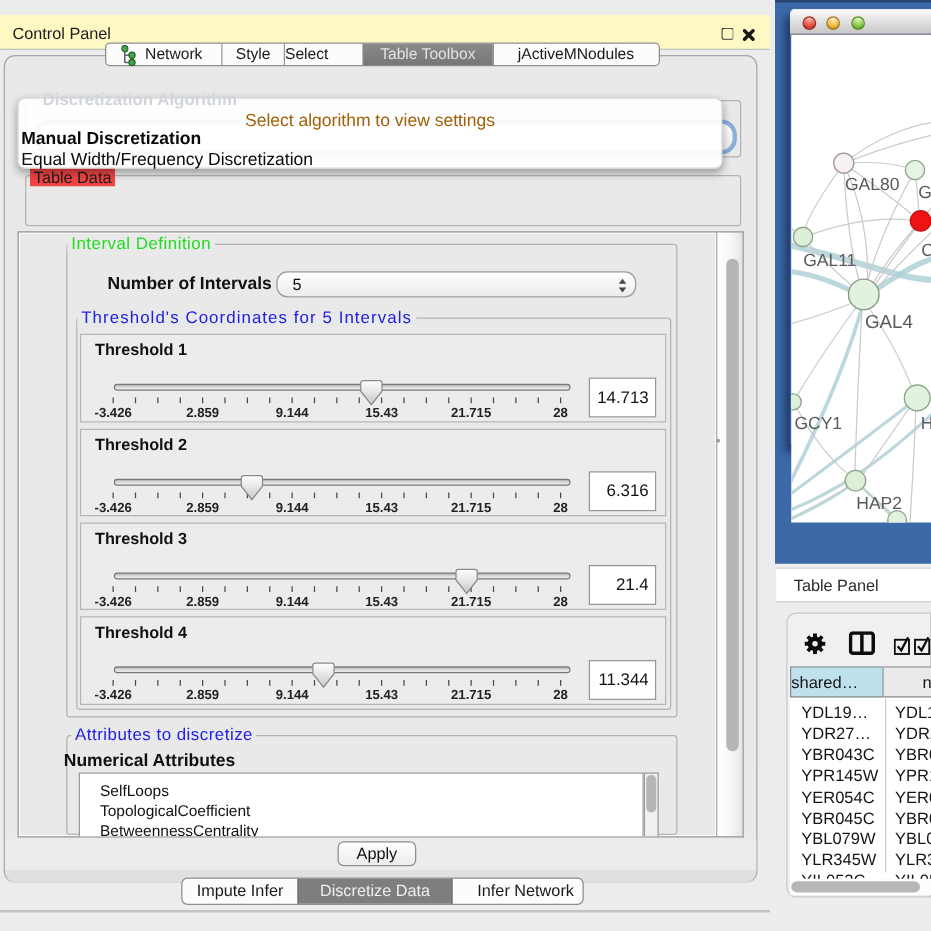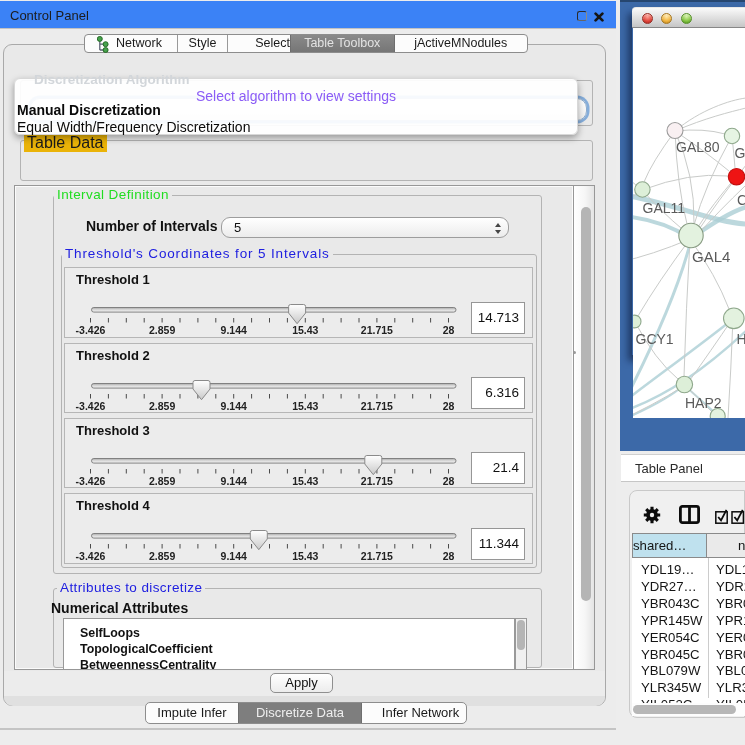--- a/index.html
+++ b/index.html
@@ -8,52 +8,52 @@
 .abs { position:absolute; }
 .tbox { width:469px; height:70.5px; border:1px solid #b6b6b6; background:#ececec; }
 .ttitle { position:absolute; left:11px; top:4px; font-size:13px; font-weight:bold; color:#111; }
 .tfield { position:absolute; left:406px; top:33.5px; width:54px; height:32px; background:#fff; border:1px solid #969696; font-size:13.5px; color:#111; line-height:30px; text-align:right; padding-right:5px; }
 </style>
 </head>
 <body>
 
 <div class="abs" id="leftwin" style="left:0;top:0;width:616px;height:730px;background:#ececec;border-bottom:2px solid #c4c4c4;">
 
-  <div class="abs" style="left:0;top:1px;width:616px;height:28px;background:#3b82f6;border-bottom:1px solid #c2c2c2;">
+  <div class="abs" style="left:0;top:12px;width:616px;height:28px;background:#fef9c3;border-bottom:1px solid #c2c2c2;">
     <div class="abs" style="left:10px;top:7px;font-size:13px;color:#1c1c1c;">Control Panel</div>
     <div class="abs" style="left:577px;top:10px;width:10px;height:10px;border:1.6px solid #2b2b2b;border-right-color:#8a8a8a;border-bottom-color:#666;border-radius:2.5px;"></div>
     <svg class="abs" style="left:594px;top:11px;" width="10" height="10" viewBox="0 0 10 10">
         <path d="M1.6 1.6 L8.4 8.4 M8.4 1.6 L1.6 8.4" stroke="#161616" stroke-width="2.7" stroke-linecap="round"></path>
       </svg>
   </div>
 
   <div class="abs" style="left:3px;top:44px;width:603px;height:662px;background:#e9e9e9;border:1px solid #a9a9a9;border-radius:9px;"></div>
     <div class="abs" style="left:4px;top:671px;width:601px;height:25px;background:#ececec;"></div>
     <div class="abs" style="left:4px;top:696px;width:601px;height:9.5px;background:#e0e0e0;border-radius:0 0 9px 9px;"></div>
 
   <div class="abs" style="left:84px;top:34px;width:444px;height:19px;background:#fcfcfc;border:1px solid #8d8d8d;border-radius:4px;display:flex;font-size:12.5px;color:#1a1a1a;line-height:17px;">
     <div style="width:93px;text-align:center;border-right:1px solid #999;position:relative;padding-left:16px;">
       <svg class="abs" style="left:12px;top:0.8px;" width="12" height="17" viewBox="0 0 12 17">
           <path d="M2.8 3 V14 M2.8 8.2 H8.3 M2.8 14 H8.3" stroke="#5a6272" stroke-width="1.3" fill="none"></path>
           <circle cx="2.8" cy="2.9" r="2.5" fill="#46a24c" stroke="#1f6320" stroke-width="0.9"></circle>
           <circle cx="8.6" cy="8.2" r="2.5" fill="#46a24c" stroke="#1f6320" stroke-width="0.9"></circle>
           <circle cx="8.6" cy="14" r="2.5" fill="#46a24c" stroke="#1f6320" stroke-width="0.9"></circle>
         </svg>Network</div>
     <div style="width:50px;text-align:center;border-right:1px solid #999;">Style</div>
-    <div style="width:62px;text-align:right;">Select</div>
+    <div style="width:62px;text-align:left;">Select</div>
     <div style="width:104.5px;text-align:center;background:linear-gradient(#8a8a8a,#767676);color:#e3e3e3;border-left:1px solid #6e6e6e;border-right:1px solid #6e6e6e;">Table Toolbox</div>
     <div style="flex:1;text-align:center;">jActiveMNodules</div>
   </div>
 
   <div class="abs" style="left:20px;top:80px;width:573px;height:46px;border:1px solid #b3b3b3;border-radius:3px;"></div>
 
   <div class="abs" style="left:30px;top:98px;width:557px;height:23px;border-radius:10px;background:linear-gradient(#fff,#eee);box-shadow:0 0 0 2.5px rgba(108,158,214,0.8);border:1px solid #8cacce;"></div>
 
   <div class="abs" style="left:20px;top:140px;width:573px;height:41px;border:1px solid #b3b3b3;border-radius:3px;"></div>
-  <div class="abs" style="left:24px;top:134px;background:#eab308;padding:0 3px;font-size:16px;color:#1a1a1a;">Table Data</div>
+  <div class="abs" style="left:24px;top:134px;background:#ef4444;padding:0 3px;font-size:13px;color:#1a1a1a;">Table Data</div>
 
   <div class="abs" id="bigpanel" style="left:14px;top:185px;width:560px;height:485px;background:#e9e9e9;border:1px solid #979797;box-shadow:inset 1px 1px 0 #fbfbfb, inset -1px -1px 0 #fbfbfb;overflow:hidden;">
 
     <div class="abs" style="left:37.5px;top:9px;width:489px;height:379px;border:1px solid #b3b3b3;border-radius:3px;"></div>
     <div class="abs" style="left:39px;top:1px;background:#e9e9e9;padding:0 3px;font-size:13.5px;letter-spacing:0.4px;color:#21dd21;">Interval Definition</div>
 
     <div class="abs" style="left:71px;top:32px;font-size:14px;font-weight:bold;color:#111;">Number of Intervals</div>
     <div class="abs" style="left:206px;top:31px;width:288px;height:21px;background:linear-gradient(#ffffff,#ececec);border:1px solid #9d9d9d;border-radius:9px;font-size:13px;color:#111;line-height:19px;padding-left:12px;">5
       <span class="abs" style="right:7px;top:4.5px;width:0;height:0;border-left:3.2px solid transparent;border-right:3.2px solid transparent;border-bottom:4.5px solid #454545;"></span>
       <span class="abs" style="right:7px;top:11.5px;width:0;height:0;border-left:3.2px solid transparent;border-right:3.2px solid transparent;border-top:4.5px solid #454545;"></span>
@@ -139,21 +139,21 @@
         </g>
         <path transform="translate(193.8,46.5)" d="M-6.5 -10 h13 q2 0 2 2 v6.5 l-8.5 10.7 l-8.5 -10.7 v-6.5 q0 -2 2 -2 z" fill="url(#th)" stroke="#8a8a8a" stroke-width="1"></path>
       </svg>
       <div class="tfield">11.344</div>
     </div>
 
     <div class="abs" style="left:37.5px;top:402px;width:489px;height:80px;border:1px solid #b3b3b3;border-radius:3px;"></div>
     <div class="abs" style="left:42px;top:394px;background:#e9e9e9;padding:0 3px;font-size:13.5px;letter-spacing:0.4px;color:#2020e0;">Attributes to discretize</div>
     <div class="abs" style="left:36px;top:414px;font-size:14px;font-weight:bold;color:#111;">Numerical Attributes</div>
     <div class="abs" style="left:48px;top:432px;width:452px;height:60px;background:#fff;border:1px solid #999;"></div>
-    <div class="abs" style="left:65px;top:438.5px;font-size:12.4px;color:#111;line-height:16.4px;font-weight:bold;">SelfLoops<br>TopologicalCoefficient<br>BetweennessCentrality</div>
+    <div class="abs" style="left:65px;top:438.5px;font-size:12.4px;color:#111;line-height:16.4px;">SelfLoops<br>TopologicalCoefficient<br>BetweennessCentrality</div>
     <div class="abs" style="left:500px;top:432px;width:12px;height:60px;background:#f0f0f0;border:1px solid #999;"></div>
     <div class="abs" style="left:502px;top:434px;width:8px;height:30px;background:#b5b5b5;border-radius:4px;"></div>
   </div>
 
   <div class="abs" style="left:574px;top:185px;width:21px;height:485px;background:linear-gradient(90deg,#ffffff,#f6f6f6 55%,#e4e4e4);border:1px solid #979797;border-left:none;"></div>
   <div class="abs" style="left:581px;top:207px;width:10px;height:394px;background:#b5b5b5;border-radius:5px;"></div>
 
   <div class="abs" style="left:573px;top:351px;width:3px;height:3px;background:#9a9a9a;border-radius:50%;"></div>
 
   <div class="abs" style="left:270px;top:673px;width:63px;height:20px;background:linear-gradient(#fff,#ececec);border:1px solid #8f8f8f;border-radius:5px;text-align:center;font-size:13px;line-height:18px;color:#111;">Apply</div>
@@ -268,15 +268,15 @@
   <div class="abs" style="left:75px;top:0;width:38px;height:25px;background:#eaeaea;border-top:1px solid #8a8a8a;border-bottom:1px solid #8a8a8a;padding-left:31px;line-height:23px;">n</div>
   <div class="abs" style="left:75.5px;top:25px;width:1px;height:140px;background:#ccc;"></div>
   <div class="abs" style="left:9px;top:29px;line-height:16.9px;">YDL19…<br>YDR27…<br>YBR043C<br>YPR145W<br>YER054C<br>YBR045C<br>YBL079W<br>YLR345W<br>YIL052C</div>
   <div class="abs" style="left:84px;top:29px;line-height:16.9px;">YDL19<br>YDR27<br>YBR04<br>YPR14<br>YER05<br>YBR04<br>YBL07<br>YLR34<br>YIL05</div>
 </div>
 <div class="abs" style="left:632px;top:703px;width:113px;height:13px;background:#fdfdfd;"></div>
 <div class="abs" style="left:633px;top:704.5px;width:103px;height:9px;background:#b7b7b7;border-radius:4.5px;"></div>
 
 <div class="abs" style="left:34px;top:71.5px;font-size:13.5px;font-weight:bold;color:#d2d6da;z-index:7;">Discretization Algorithm</div>
 <div class="abs" style="left:14px;top:78px;width:564px;height:57px;background:rgba(255,255,255,0.93);border:1px solid #d8d8d8;border-radius:6px;box-shadow:0 3px 7px rgba(0,0,0,0.35);z-index:6;"></div>
-<div class="abs" style="left:0;top:88px;width:592px;text-align:center;font-size:14px;color:#8b5cf6;z-index:7;">Select algorithm to view settings</div>
+<div class="abs" style="left:0;top:88px;width:592px;text-align:center;font-size:14px;color:#a16207;z-index:7;">Select algorithm to view settings</div>
 <div class="abs" style="left:17px;top:101.5px;font-size:14px;font-weight:bold;color:#0a0a0a;z-index:7;">Manual Discretization</div>
 <div class="abs" style="left:17px;top:119px;font-size:14px;color:#0a0a0a;z-index:7;">Equal Width/Frequency Discretization</div>
 
 </body></html>

